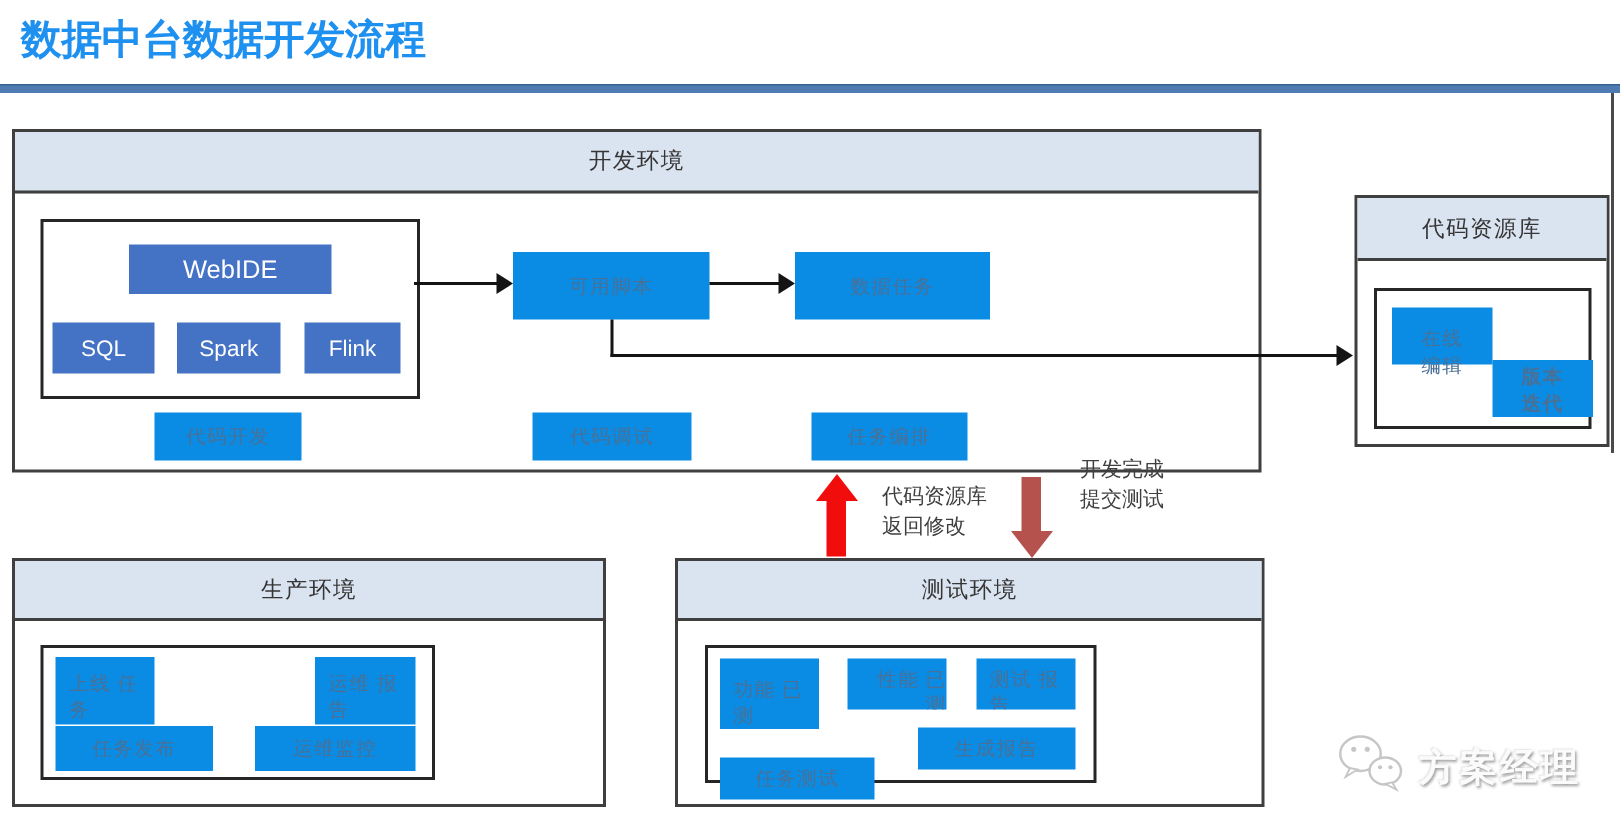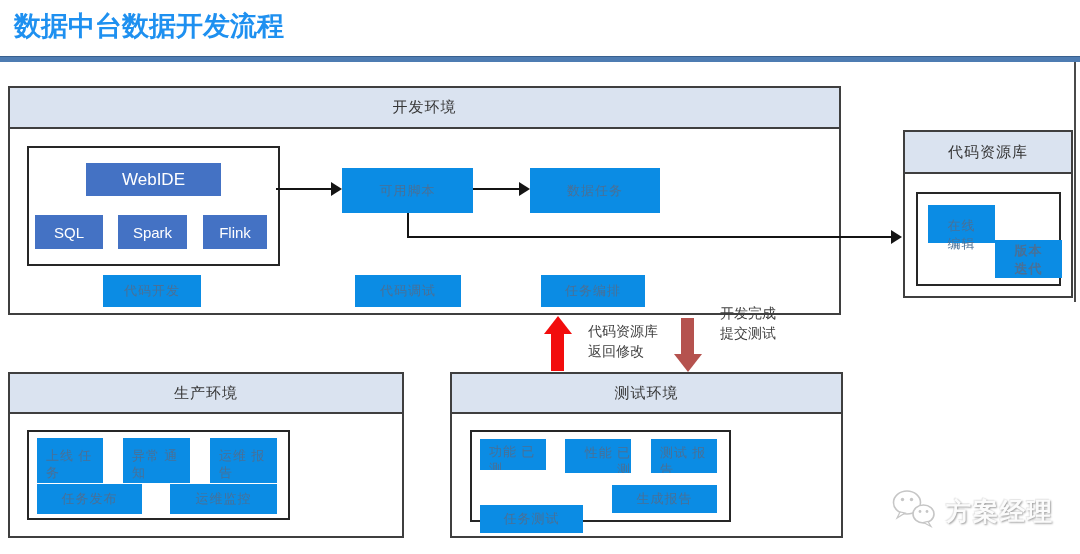--- a/index.html
+++ b/index.html
@@ -136,46 +136,40 @@
       <span>生产环境</span>
     </div>
   </div>
   <div class="inner" style="left:27px;top:430px;width:259px;height:86px;"></div>
   <div class="bx bright" style="left:37px;top:438px;width:66px;height:45px;">
     <span class="twoline" style="width:100%;">
       <span>上线 任</span><br>
       <span>务</span>
     </span>
   </div>
-  <div class="bx bright" style="left:123px;top:438px;width:67px;height:45px;">
-    <span class="twoline" style="width:100%;">
-      <span>异常 通</span><br>
-      <span>知</span>
-    </span>
-  </div>
   <div class="bx bright" style="left:210px;top:438px;width:67px;height:45px;">
     <span class="twoline" style="width:100%;">
       <span>运维 报</span><br>
       <span>告</span>
     </span>
   </div>
   <div class="bx bright" style="left:37px;top:484px;width:105px;height:30px;">
     <span>任务发布</span>
   </div>
   <div class="bx bright" style="left:170px;top:484px;width:107px;height:30px;">
     <span>运维监控</span>
   </div>
 
   <div class="abs panel" style="left:450px;top:372px;width:389px;height:162px;">
     <div class="panel-header" style="height:38px;">
       <span>测试环境</span>
     </div>
   </div>
   <div class="inner" style="left:470px;top:430px;width:257px;height:88px;"></div>
-  <div class="bx bright clip2" style="left:480px;top:439px;width:66px;height:31px;">
+  <div class="bx bright clip2" style="left:480px;top:439px;width:66px;height:47px;">
     <span class="twoline" style="width:100%;padding-top:10px;">
       <span>功能 已</span><br>
       <span>测</span>
     </span>
   </div>
   <div class="bx bright clip2" style="left:565px;top:439px;width:66px;height:34px;">
     <span class="twoline" style="width:100%;padding-top:10px;text-align:right;">
       <span>性能 已</span><br>
       <span>测</span>
     </span>

